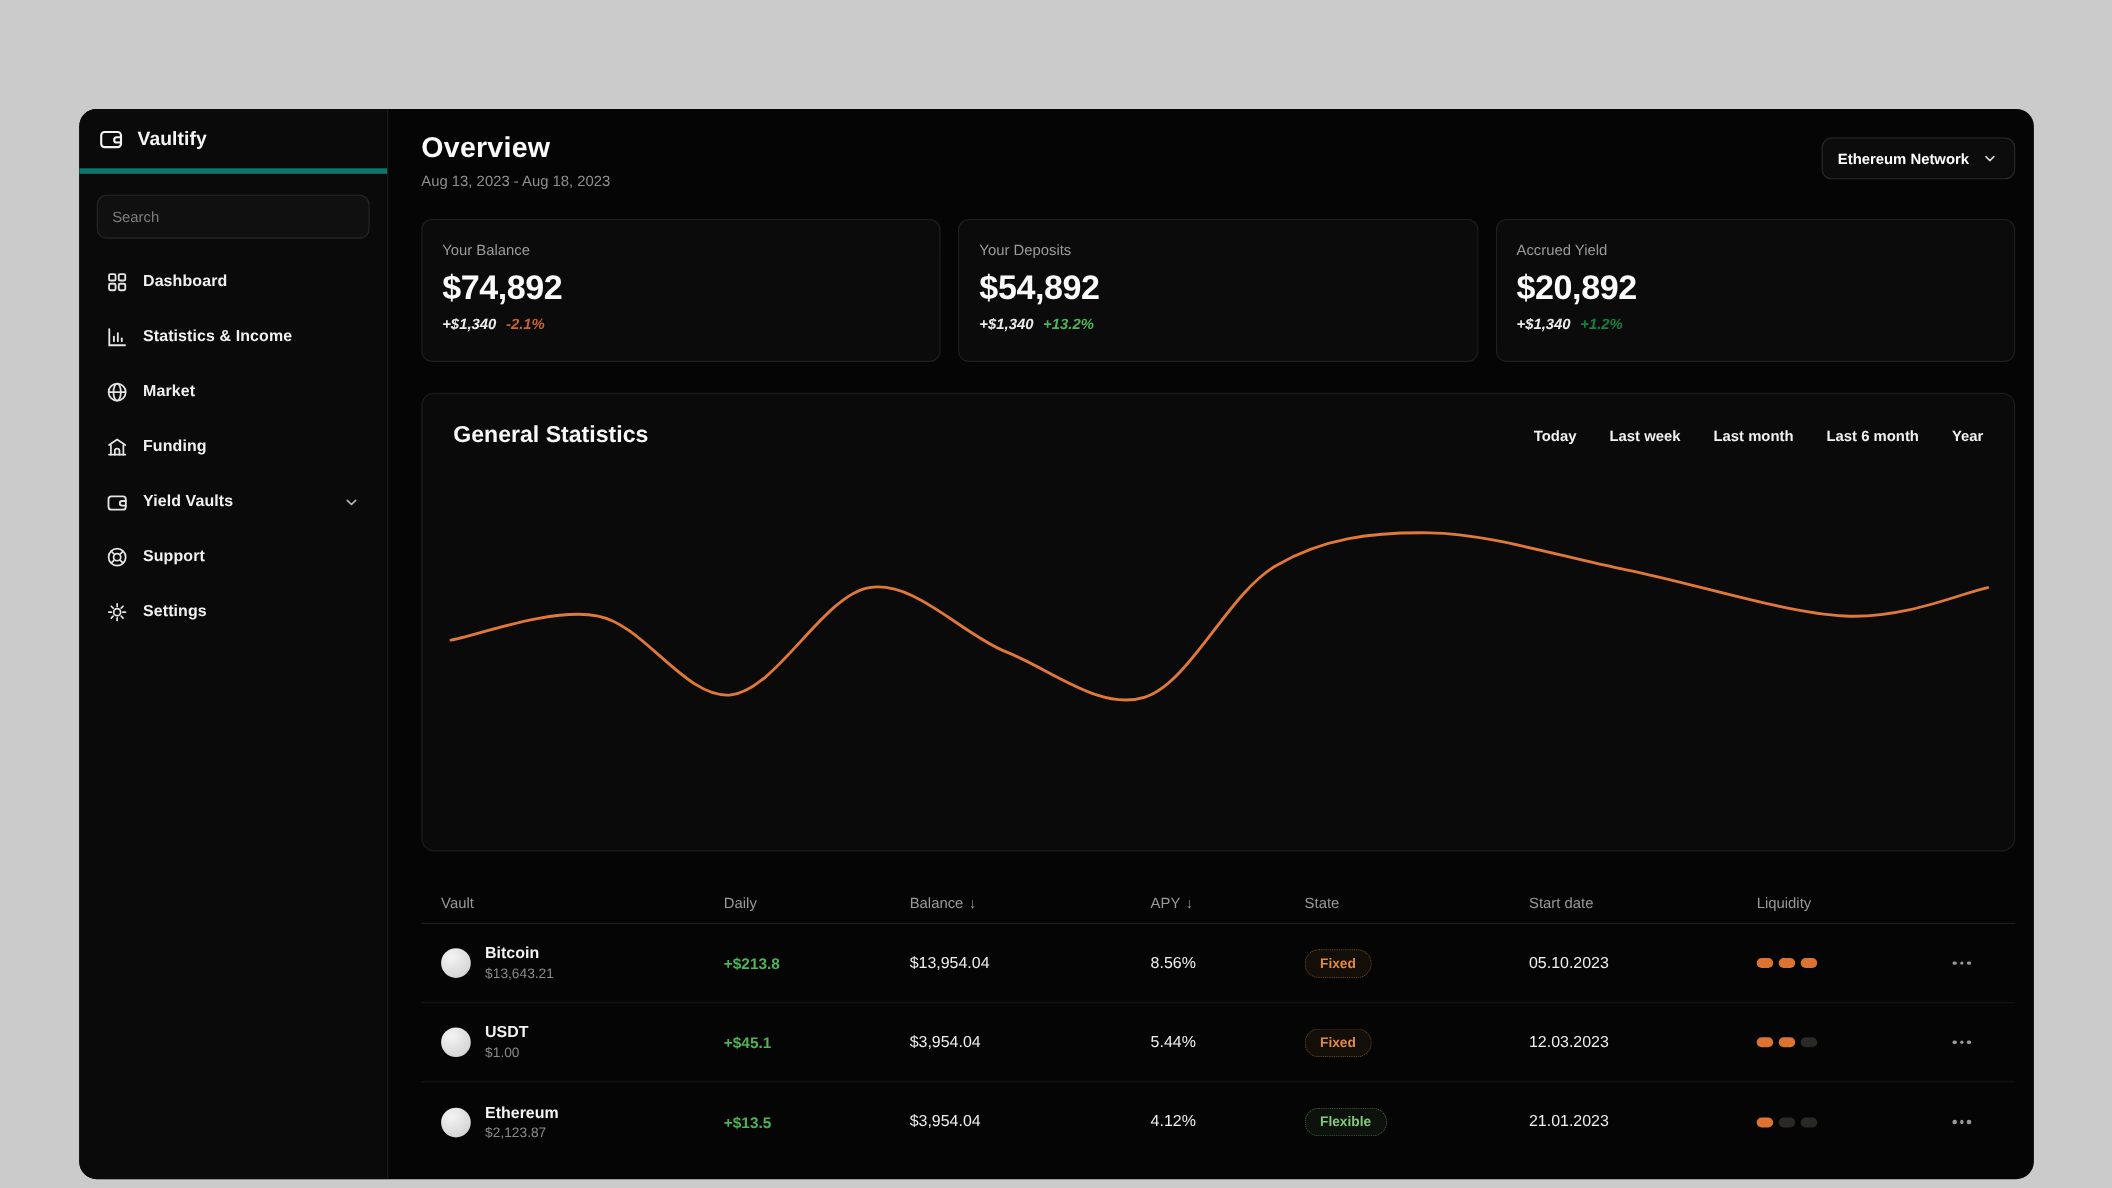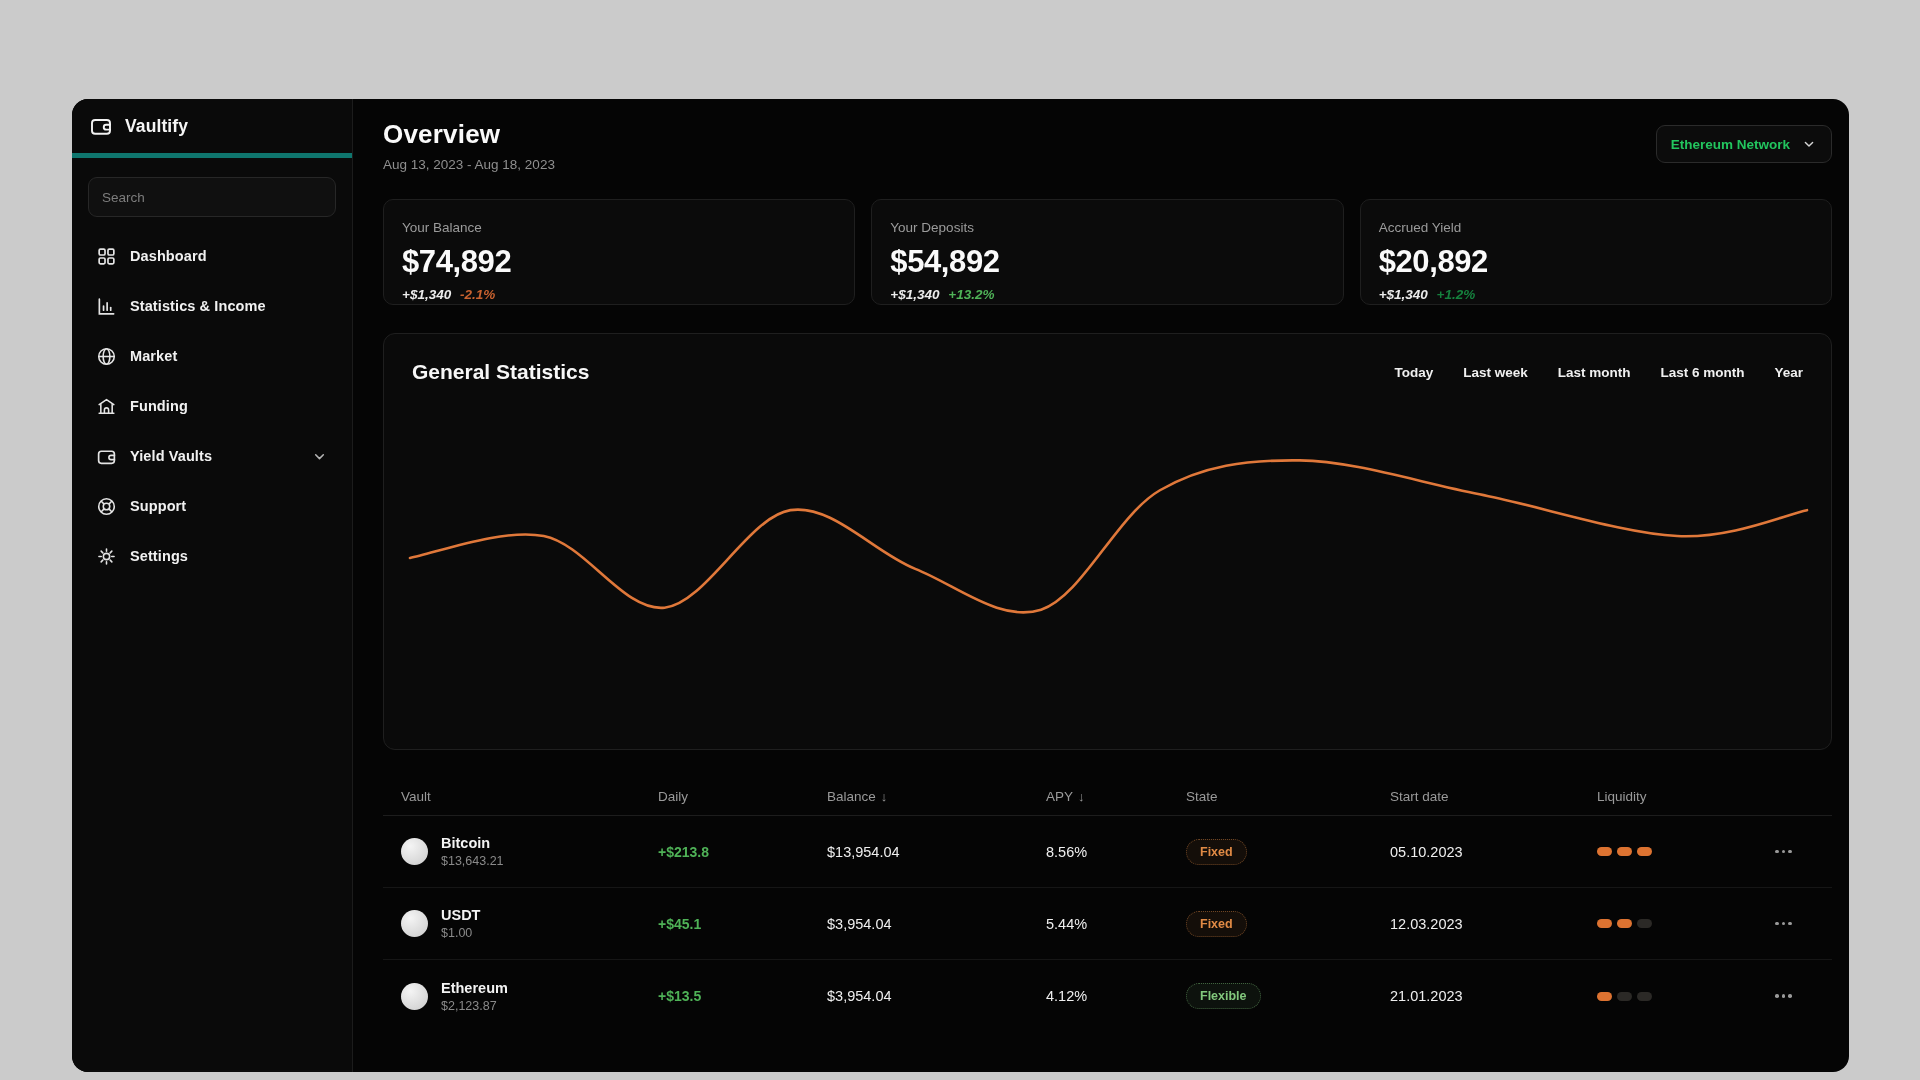--- a/index.html
+++ b/index.html
@@ -34,27 +34,27 @@
 
   
   .main{ flex:1; padding:20px 17px 0 30px; display:flex; flex-direction:column; }
   .topbar{ display:flex; justify-content:space-between; align-items:flex-start; }
   .page-title{ color:#fafafa; font-size:26px; font-weight:700; letter-spacing:.2px; }
   .date-range{ color:#8f8f8f; font-size:13.5px; margin-top:7px; }
   .network-btn{
     margin-top:6px; height:38px; display:inline-flex; align-items:center; gap:11px;
     padding:0 14px; background:#0c0c0c; border:1px solid #2b2b2b; border-radius:9px; cursor:pointer;
   }
-  .network-btn .nlbl{ color:#22c55e; font-size:13.5px; font-weight:700; }
+  .network-btn .nlbl{ color:#ffffff; font-size:13.5px; font-weight:700; }
   .network-btn svg{ width:16px; height:16px; color:#d5d5d5; }
 
   
   .cards{ display:flex; gap:16px; margin-top:27px; }
   .card{
-    flex:1; height:106px; background:#0b0b0b; border:1px solid #1f1f1f; border-radius:10px;
+    flex:1; height:130px; background:#0b0b0b; border:1px solid #1f1f1f; border-radius:10px;
     padding:20px 18px;
   }
   .card .clbl{ color:#9b9b9b; font-size:13.5px; }
   .card .cval{ color:#fafafa; font-size:31px; font-weight:700; letter-spacing:-.4px; margin-top:9px; }
   .card .cdelta{ margin-top:7px; font-size:13.5px; font-weight:600;font-style:italic; }
   .card .cdelta .abs{ color:#ececec; }
   .card .cdelta .pct{ margin-left:5px; }
 
   
   .panel{

